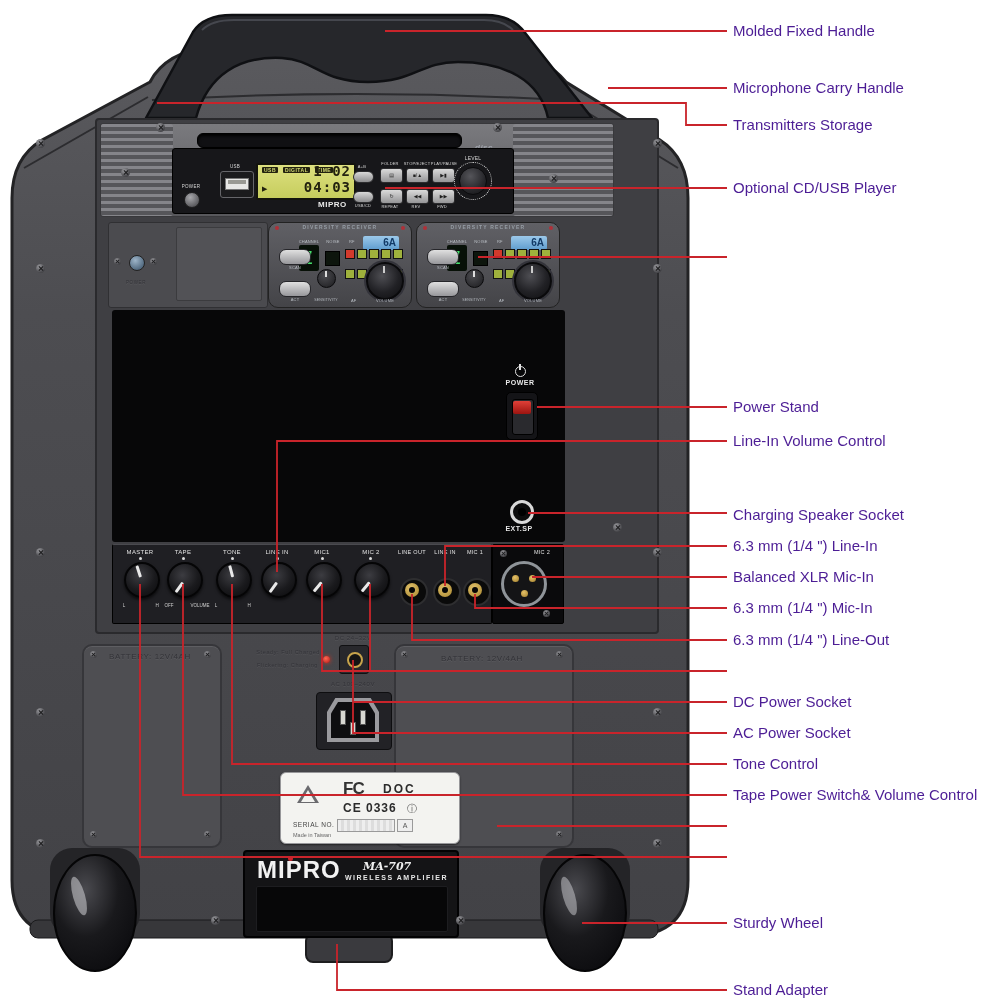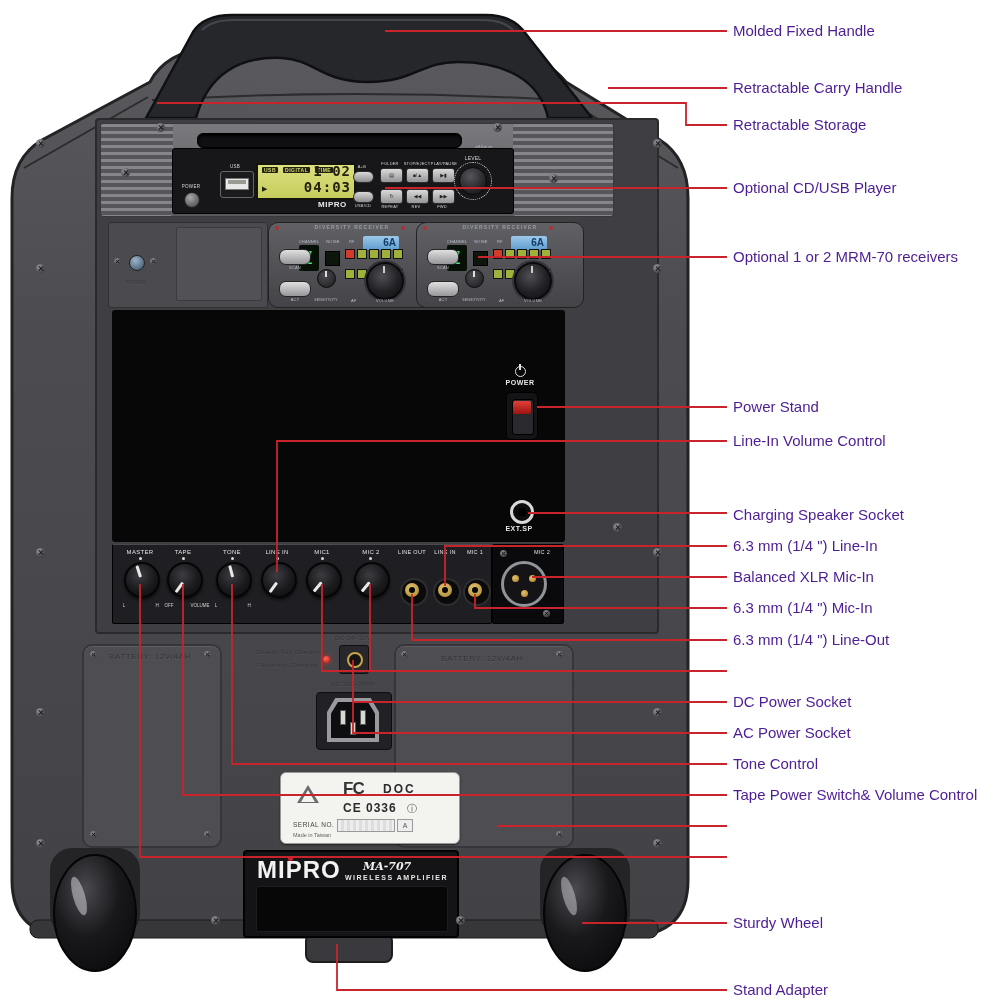--- a/index.html
+++ b/index.html
@@ -42,21 +42,21 @@
   .sqbtn{position:absolute;background:linear-gradient(#dadada,#959597);border:1px solid #2c2c2e;border-radius:3px;
          color:#1e1e1e;font-size:5px;text-align:center;line-height:12px;}
   .btnlab{position:absolute;font-size:4px;color:#d6d6d6;text-align:center;letter-spacing:.2px;white-space:nowrap;}
   .knobring{position:absolute;border:1px dotted #d8d8d8;border-radius:50%;}
   .levelknob{position:absolute;border-radius:50%;
      background:radial-gradient(circle at 40% 32%,#55555a,#27272b 60%,#121214);border:1px solid #0a0a0c;}
   .disc{position:absolute;font-size:8px;font-style:italic;font-weight:bold;color:#9fa3ab;letter-spacing:.5px;
         border-bottom:2px double #9fa3ab;line-height:8px;}
   
   .rx{position:absolute;width:142px;height:84px;background:linear-gradient(#606065,#444448);
-      border:1px solid #222;border-radius:10px;padding-left:24px;}
+      border:1px solid #222;border-radius:10px;}
   .rx .head{position:absolute;left:14px;right:14px;top:1px;font-size:5px;color:#979ea6;text-align:center;
       letter-spacing:1.2px;font-weight:bold;}
   .rx .rdot{position:absolute;width:4px;height:4px;border-radius:50%;background:#b03038;top:3px;}
   .rx .lab{position:absolute;font-size:4px;color:#b9bec4;letter-spacing:.2px;}
   .rx .rfdisp{position:absolute;left:94px;top:13px;width:36px;height:14px;border-radius:2px;
       background:linear-gradient(#9cc9ea,#5e9cce);color:#123a66;font-size:10px;font-weight:bold;
       text-align:right;line-height:14px;padding-right:3px;box-sizing:border-box;}
   .rx .chdig{position:absolute;left:30px;top:22px;width:20px;height:26px;background:#071007;border-radius:2px;
       color:#46e06c;font-family:"DejaVu Sans Mono",monospace;font-size:18px;font-style:italic;
       text-align:center;line-height:26px;}
@@ -444,24 +444,23 @@
     <path d="M 353,660 V 733 H 727"></path>
     <path d="M 232,584 V 764 H 727"></path>
     <path d="M 183,584 V 795 H 727"></path>
     <path d="M 497,826 H 727"></path>
     <path d="M 140,584 V 857 H 727"></path>
     <path d="M 582,923 H 727"></path>
     <path d="M 337,944 V 990 H 727"></path>
   </svg>
 
   <div class="callout" style="top:20px;">Molded Fixed Handle</div>
-  <div class="callout" style="top:77px;">Retractable Carry Handle</div>
-  <div class="callout" style="top:114px;">Retractable Storage</div>
+  <div class="callout" style="top:77px;">Microphone Carry Handle</div>
+  <div class="callout" style="top:114px;">Transmitters Storage</div>
   <div class="callout" style="top:177px;">Optional CD/USB Player</div>
-  <div class="callout" style="top:246px;">Optional 1 or 2 MRM-70 receivers</div>
   <div class="callout" style="top:396px;">Power Stand</div>
   <div class="callout" style="top:430px;">Line-In Volume Control</div>
   <div class="callout" style="top:504px;">Charging Speaker Socket</div>
   <div class="callout" style="top:535px;">6.3 mm (1/4 ") Line-In</div>
   <div class="callout" style="top:566px;">Balanced XLR Mic-In</div>
   <div class="callout" style="top:597px;">6.3 mm (1/4 ") Mic-In</div>
   <div class="callout" style="top:629px;">6.3 mm (1/4 ") Line-Out</div>
   <div class="callout" style="top:691px;">DC Power Socket</div>
   <div class="callout" style="top:722px;">AC Power Socket</div>
   <div class="callout" style="top:753px;">Tone Control</div>

